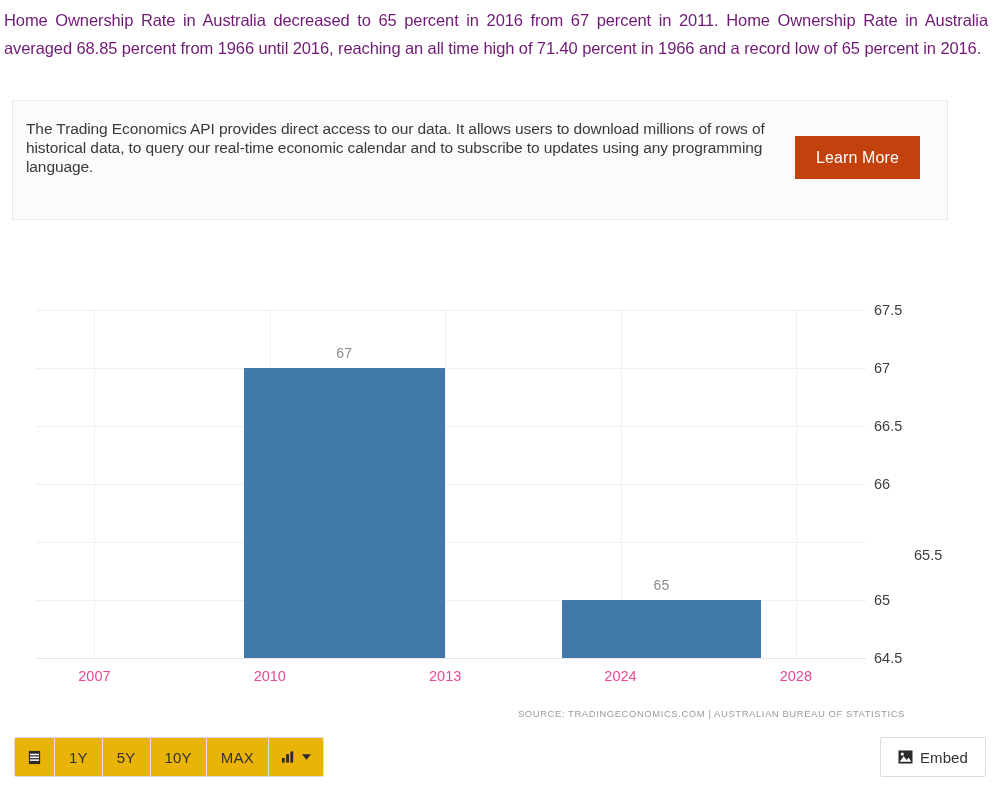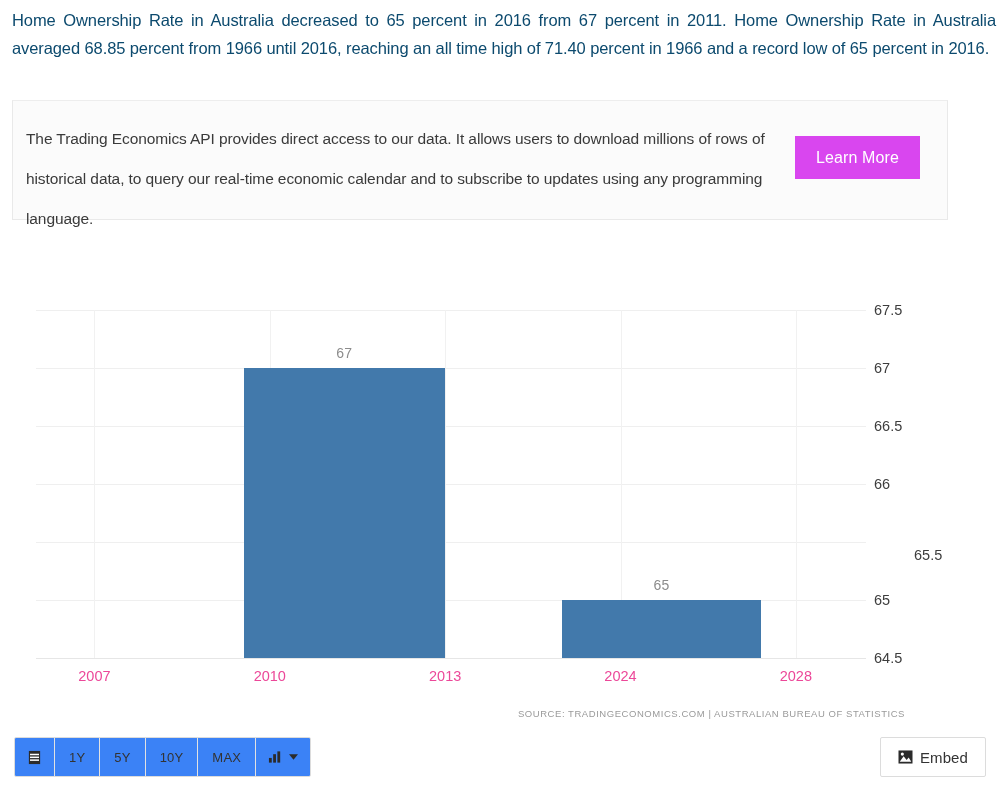--- a/index.html
+++ b/index.html
@@ -10,52 +10,52 @@
     font-family: "Liberation Sans", sans-serif;
     color: #222;
     overflow: hidden;
   }
 
   #page { position: relative; width: 1000px; height: 802px; background: #fff; }
 
   
   .intro {
     position: absolute;
-    left: 12px; top: 6px; width: 984px;
+    left: 4px; top: 6px; width: 984px;
     font-size: 16.5px;
     line-height: 28px;
     text-align: justify;
     text-justify: inter-word;
-    color: #0c4a6e;
+    color: #701a75;
     letter-spacing: -0.1px;
   }
 
   
   .promo {
     position: absolute;
     left: 12px; top: 100px;
     width: 936px; height: 120px;
     background: #fbfbfb;
     border: 1px solid #e9e9e9;
     border-top: 1px solid #ededed;
   }
   .promo-text {
     position: absolute;
     left: 13px; top: 18px;
     width: 765px;
     font-size: 15.5px;
-    line-height: 40px;
+    line-height: 19px;
     color: #3a3a3a;
     letter-spacing: -0.1px;
   }
   .promo-btn {
     position: absolute;
     right: 27px; top: 35px;
     width: 125px; height: 43px;
-    background: #d946ef;
+    background: #c2410c;
     color: #ffffff;
     border: none;
     font-size: 16px;
     font-family: "Liberation Sans", sans-serif;
     cursor: pointer;
     letter-spacing: 0.1px;
   }
 
   
   .tabs {
@@ -152,24 +152,24 @@
     border: 1px solid #dcdcdc;
     background: #fff;
     border-radius: 2px;
     overflow: hidden;
   }
   .tb-btn {
     height: 38px;
     display: flex; align-items: center; justify-content: center;
     padding: 0 14px;
     border-right: 1px solid #e2e2e2;
-    font-size: 13px;
+    font-size: 15px;
     color: #333;
     cursor: pointer;
-    background: #3b82f6;
+    background: #eab308;
     letter-spacing: 0.2px;
     white-space: nowrap;
   }
   .tb-btn:last-child { border-right: none; }
   .tb-btn.icon-only { padding: 0 12px; }
 
   .embed-btn {
     position: absolute;
     right: 14px; top: 737px;
     height: 40px;

